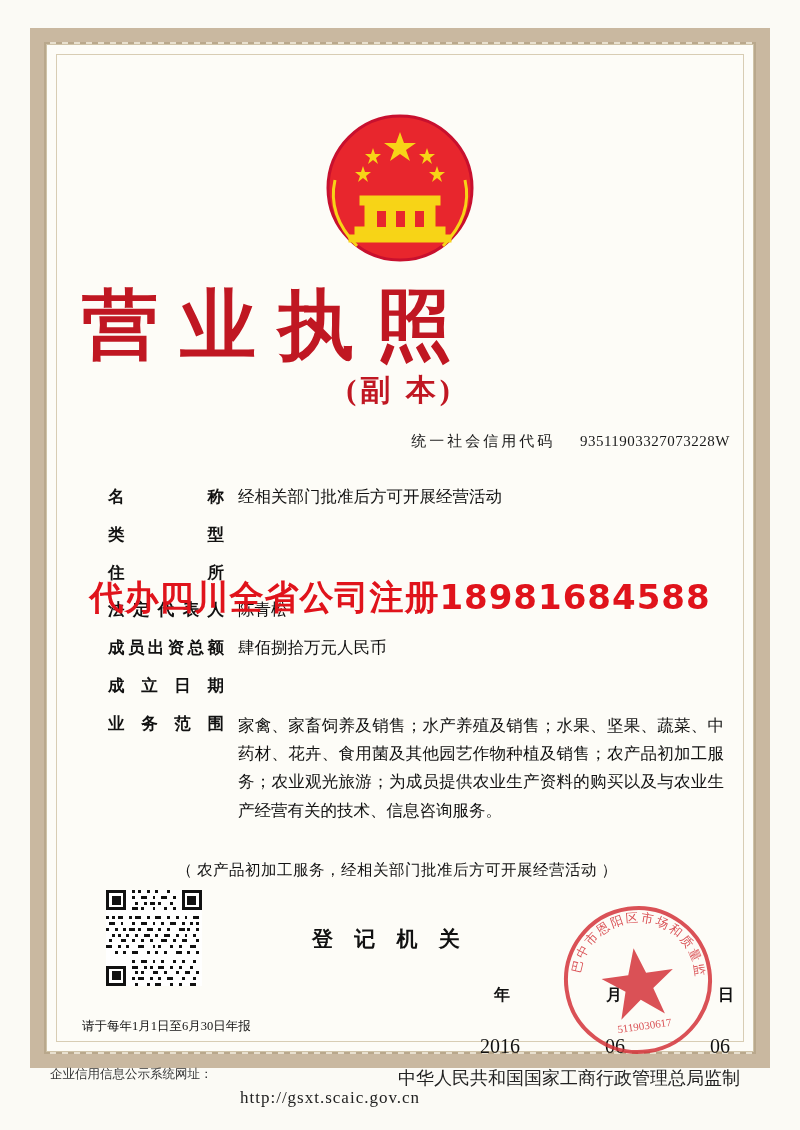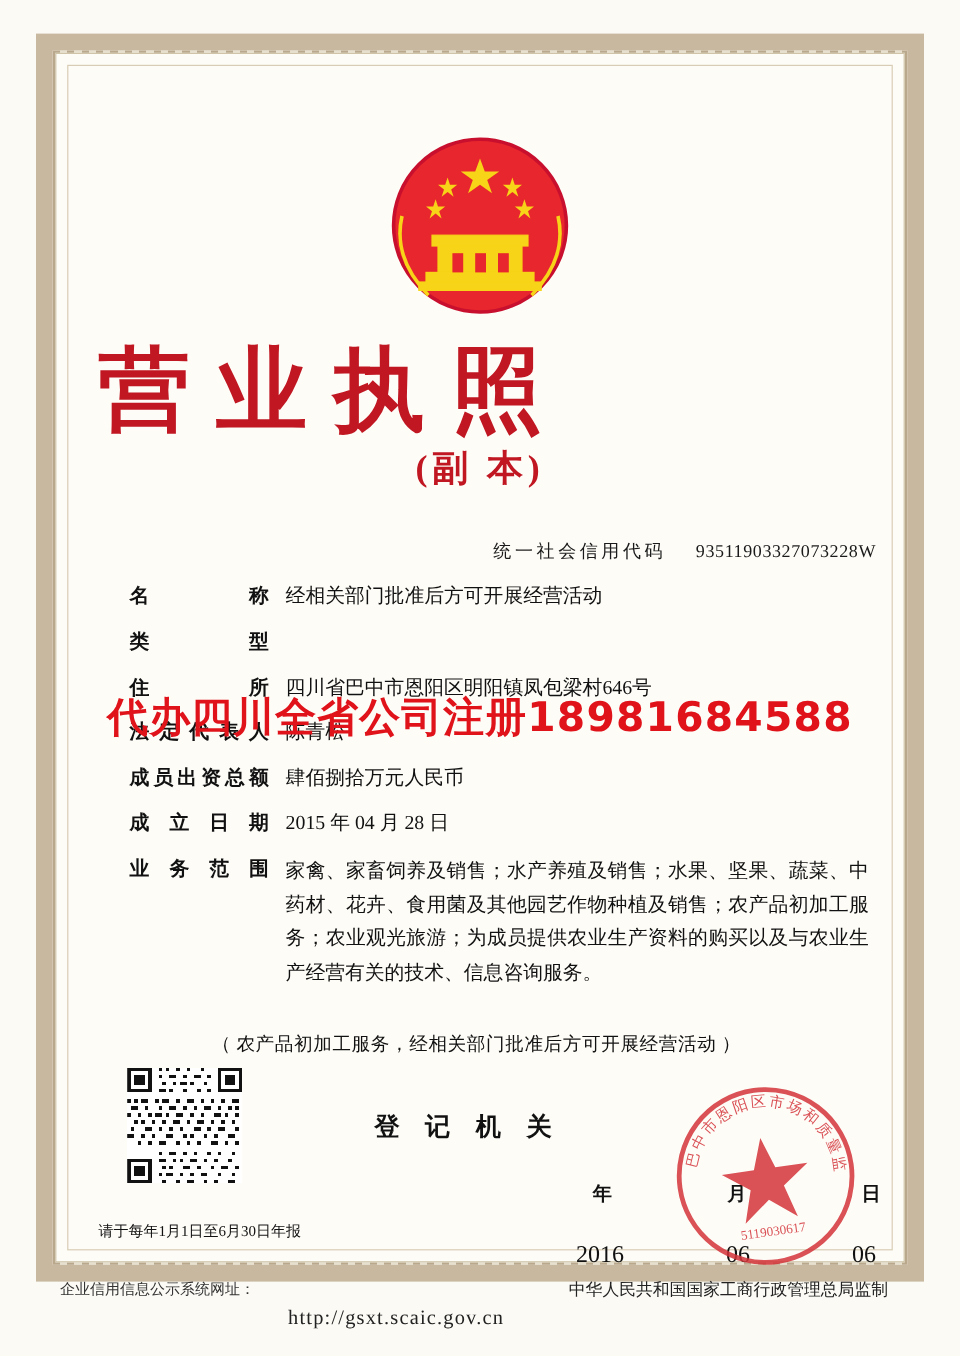--- a/index.html
+++ b/index.html
@@ -60,21 +60,21 @@
   }
   .subtitle{
     position:absolute;left:0;right:0;top:310px;
     text-align:center;
     font-size:30px;
     font-weight:bold;
     color:#c01722;
     letter-spacing:4px;
   }
   .credit-code{
-    position:absolute;right:10px;top:390px;
+    position:absolute;right:10px;top:372px;
     font-size:15px;color:#1a1a1a;
     letter-spacing:1px;
     white-space:nowrap;
   }
   .credit-code .lbl{letter-spacing:3px;}
   .credit-code .val{font-family:"Liberation Serif",serif;letter-spacing:0.5px;margin-left:6px;}
 
   .fields{
     position:absolute;left:48px;right:10px;top:425px;
     font-size:16.5px;color:#111;
@@ -145,21 +145,21 @@
     position:absolute;left:50px;top:2px;
     font-family:"Liberation Sans",sans-serif;
   }
   .foot-url{
     position:absolute;left:240px;top:24px;
     font-family:Liberation Serif, serif;
     font-size:17px;letter-spacing:1px;color:#222;
   }
   .foot-right{
     position:absolute;right:60px;top:2px;
-    font-size:14px;color:#222;
+    font-size:18px;color:#222;
   }
 </style>
 </head>
 <body>
 
 <div class="page">
   <div class="border-outer"></div>
   <div class="border-inner-fill"></div>
   <div class="border-thin"></div>
 
@@ -220,21 +220,20 @@
           <span>类</span>
           <span>型</span>
         </div>
       </div>
 
       <div class="row">
         <div class="lab">
           <span>住</span>
           <span>所</span>
         </div>
-        <div class="val">四川省巴中市恩阳区明阳镇凤包梁村646号</div>
       </div>
 
       <div class="row">
         <div class="lab">
           <span>法</span>
           <span>定</span>
           <span>代</span>
           <span>表</span>
           <span>人</span>
         </div>
@@ -253,21 +252,20 @@
         <div class="val">肆佰捌拾万元人民币</div>
       </div>
 
       <div class="row">
         <div class="lab">
           <span>成</span>
           <span>立</span>
           <span>日</span>
           <span>期</span>
         </div>
-        <div class="val">2015 年 04 月 28 日</div>
       </div>
 
       <div class="row">
         <div class="lab">
           <span>业</span>
           <span>务</span>
           <span>范</span>
           <span>围</span>
         </div>
         <div class="val multi">家禽、家畜饲养及销售；水产养殖及销售；水果、坚果、蔬菜、中药材、花卉、食用菌及其他园艺作物种植及销售；农产品初加工服务；农业观光旅游；为成员提供农业生产资料的购买以及与农业生产经营有关的技术、信息咨询服务。</div>

